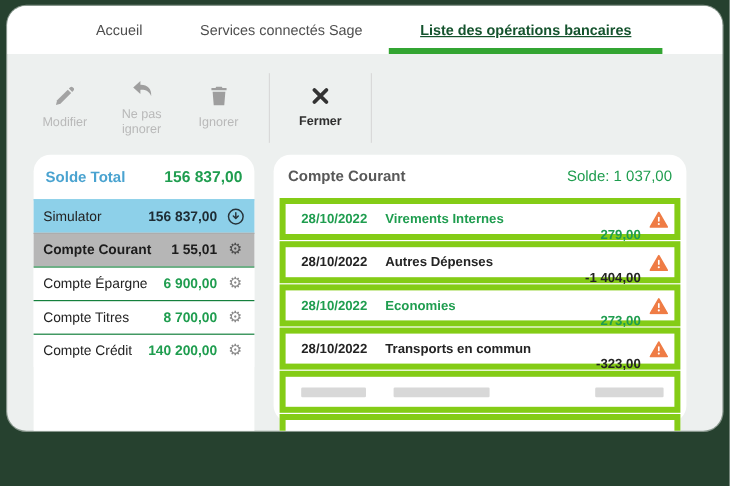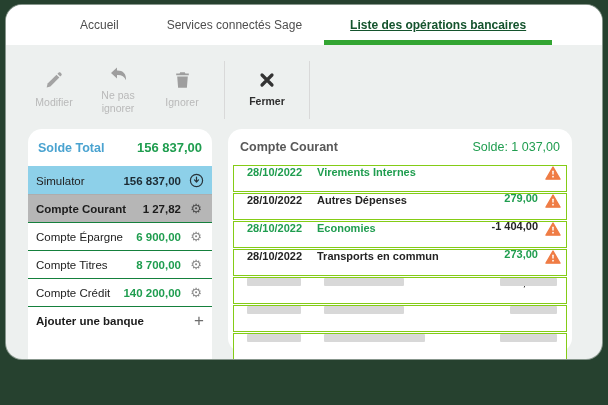--- a/index.html
+++ b/index.html
@@ -66,21 +66,21 @@
   .row-sel .gear{color:#4d4d4d;}
   .acct-row.plain .val{color:#1f9d4f;}
   .add-row .name{font-weight:700;color:#1c1c1c;}
   .plus{margin-left:auto;font-size:17px;font-weight:400;color:#6d6d6d;line-height:1;}
   
   .panel-header{display:flex;justify-content:space-between;align-items:center;
     height:36px;padding:0 12px;}
   .panel-title{color:#585858;font-weight:700;font-size:12.5px;}
   .panel-balance{color:#1f9d4f;font-weight:400;font-size:12.5px;}
   .op-table{padding:0 5px;}
-  .op-row{display:flex;height:25px;border:1px solid #84cc16;
+  .op-row{display:flex;align-items:center;height:25px;border:5px solid #84cc16;
     margin-bottom:1px;padding-left:13px;font-size:11px;font-weight:700;
     color:#242424;background:#fff;cursor:pointer;}
   .op-row .date{width:70px;}
   .op-row .oplabel{width:160px;white-space:nowrap;}
   .op-row .amt{margin-left:auto;white-space:nowrap;margin-top:26px;}
   .op-row .warn{width:16px;height:14px;margin:0 5px 0 7px;display:flex;align-items:center;}
   .op-row.credit{color:#1f9d4f;}
   .bar{height:8px;background:#d8d8d8;border-radius:1px;}
   .ph-row .b1{width:54px;margin-left:0;}
   .ph-row .b2{width:80px;margin-left:23px;}
@@ -151,21 +151,21 @@
         <span class="ico">
           <svg width="15" height="15" viewBox="0 0 16 16" fill="none">
             <circle cx="8" cy="8" r="6.5" stroke="#28343b" stroke-width="1.3"></circle>
             <path d="M8 4.5v5M5.8 7.4 8 9.7l2.2-2.3" stroke="#28343b" stroke-width="1.3" stroke-linecap="round" stroke-linejoin="round"></path>
           </svg>
         </span>
       </div>
 
       <div class="acct-row row-sel">
         <span class="name">Compte Courant</span>
-        <span class="val">1 27,82</span>
+        <span class="val">1 55,01</span>
         <span class="ico">
             <span class="gear">⚙</span>
           </span>
       </div>
 
       <div class="acct-row plain">
         <span class="name">Compte Épargne</span>
         <span class="val">6 900,00</span>
         <span class="ico">
             <span class="gear">⚙</span>
@@ -181,24 +181,20 @@
       </div>
 
       <div class="acct-row plain">
         <span class="name">Compte Crédit</span>
         <span class="val">140 200,00</span>
         <span class="ico">
             <span class="gear">⚙</span>
           </span>
       </div>
 
-      <div class="acct-row add-row">
-        <span class="name">Ajouter une banque</span>
-        <span class="plus">+</span>
-      </div>
     </div>
 
     <div class="card right-card">
       <div class="panel-header">
         <span class="panel-title">Compte Courant</span>
         <span class="panel-balance">Solde: 1 037,00</span>
       </div>
 
       <div class="op-table">
 

